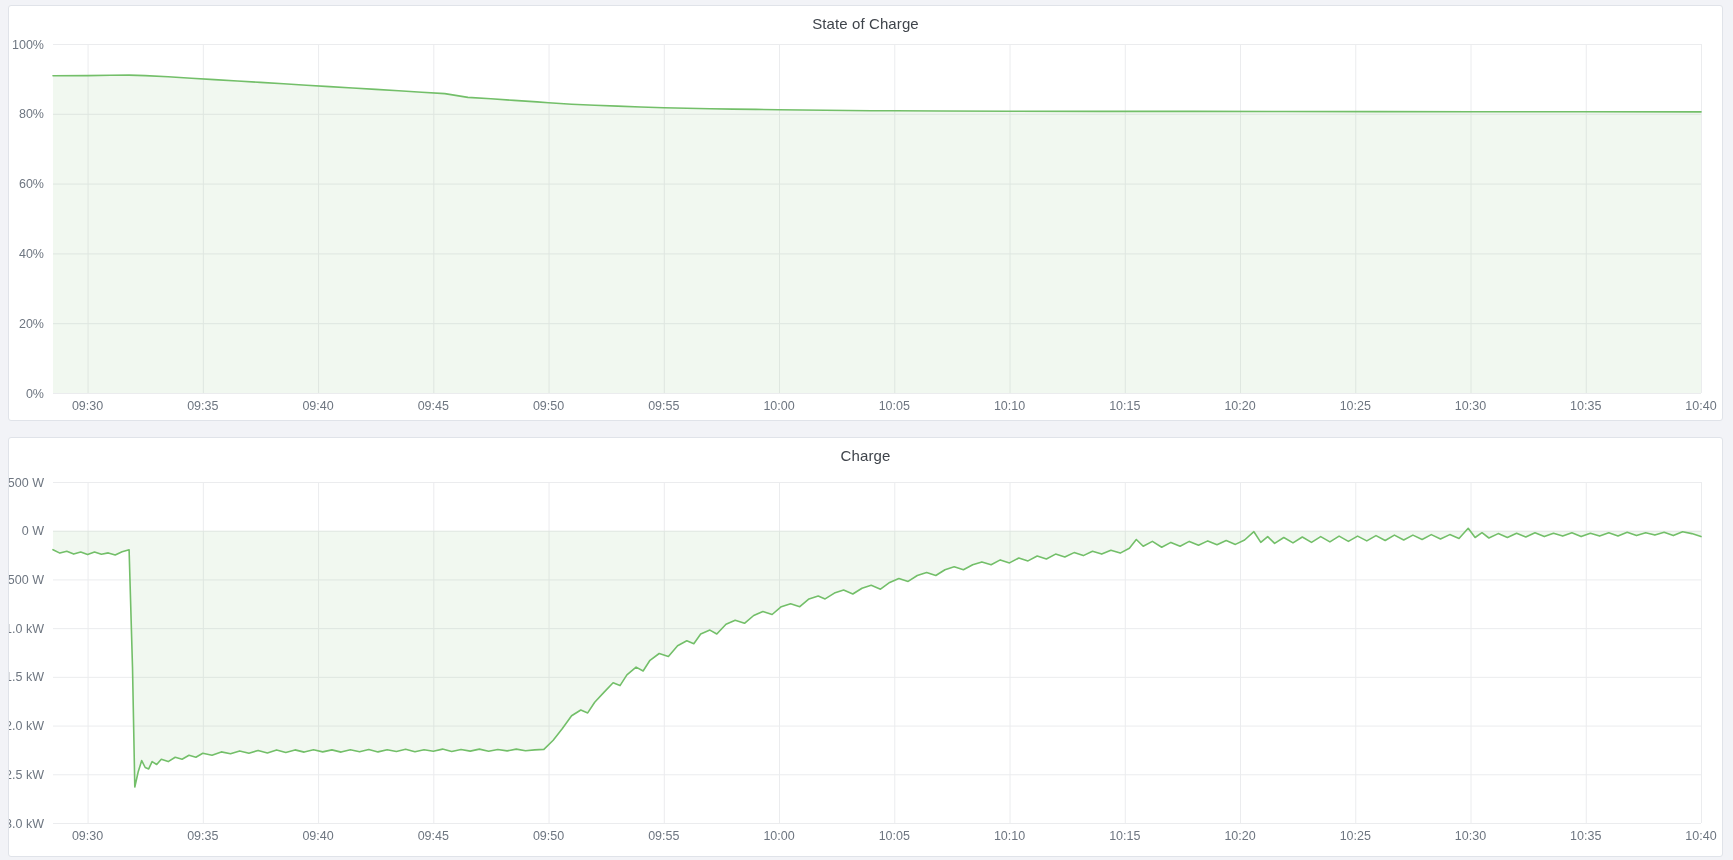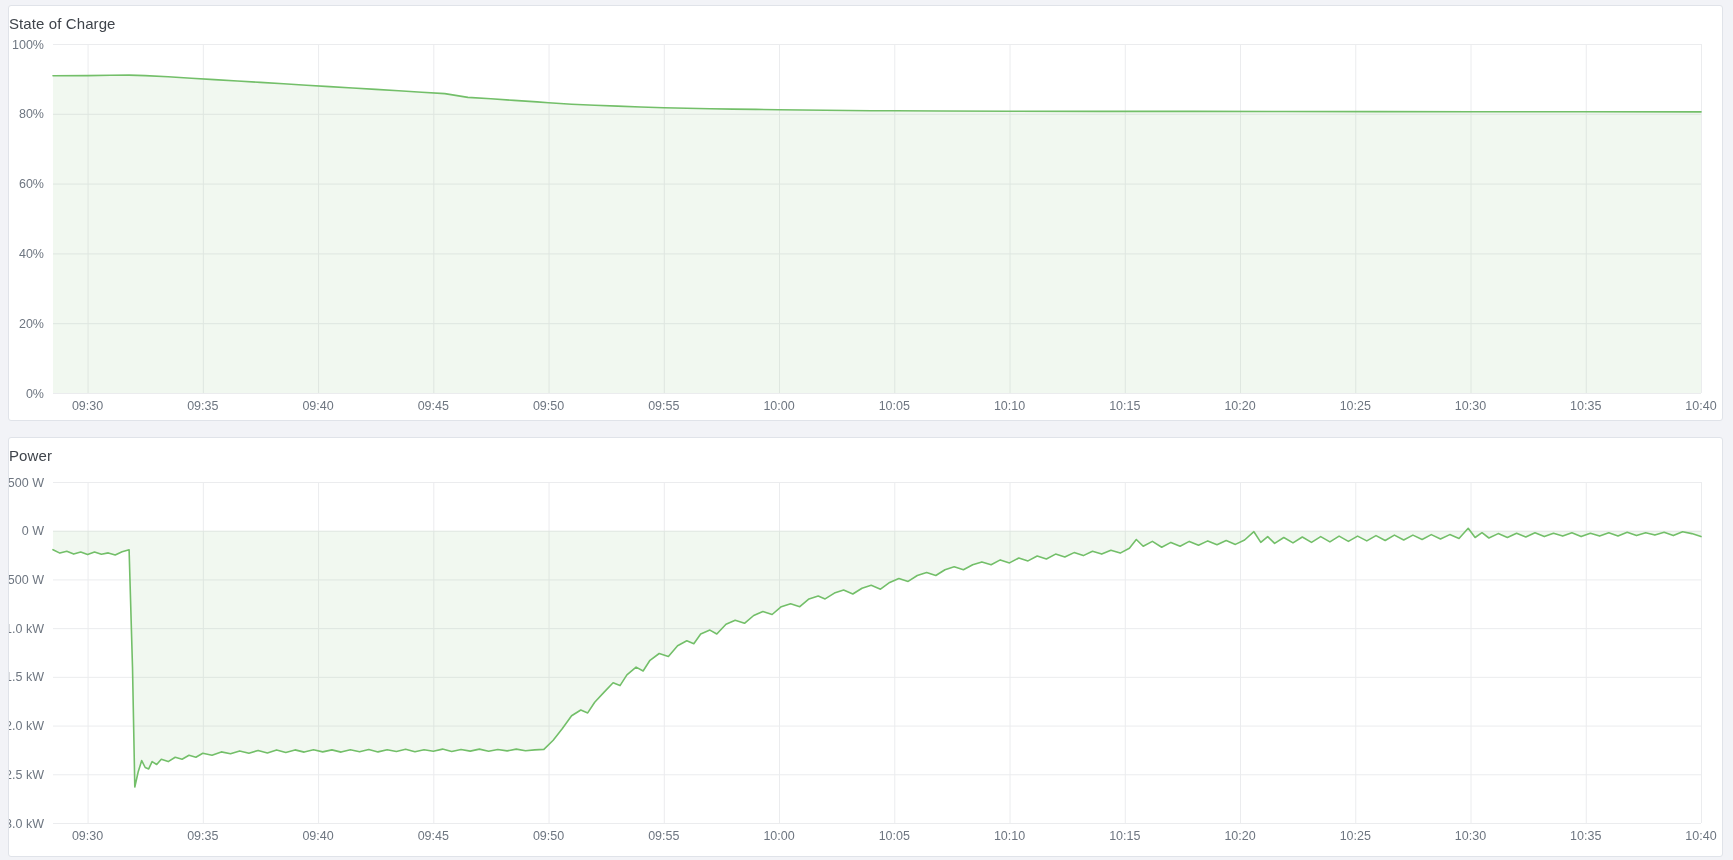--- a/index.html
+++ b/index.html
@@ -15,21 +15,21 @@
     left:8px;
     width:1715px;
     background:#ffffff;
     border:1px solid #e0e3e9;
     border-radius:3px;
     box-sizing:border-box;
   }
   .panel-title{
     position:absolute;
     top:9px;left:0;right:0;
-    text-align:left;
+    text-align:center;
     font-size:15px;
     font-weight:500;
     color:#3f444b;
     letter-spacing:.1px;
     cursor:pointer;
   }
   svg.chart{position:absolute;left:0;top:0;}
   .gridline{stroke:#ebecee;stroke-width:1;}
   .tick-label{font-family:"Liberation Sans",sans-serif;font-size:12.5px;fill:#6e7681;}
   .series-line{fill:none;stroke-linejoin:round;stroke-linecap:round;}
@@ -143,14 +143,14 @@
         <text class="tick-label" x="885.2867132867134" y="402" text-anchor="middle">10:05</text>
         <text class="tick-label" x="1000.5314685314685" y="402" text-anchor="middle">10:10</text>
         <text class="tick-label" x="1115.7762237762238" y="402" text-anchor="middle">10:15</text>
         <text class="tick-label" x="1231.020979020979" y="402" text-anchor="middle">10:20</text>
         <text class="tick-label" x="1346.2657342657342" y="402" text-anchor="middle">10:25</text>
         <text class="tick-label" x="1461.5104895104894" y="402" text-anchor="middle">10:30</text>
         <text class="tick-label" x="1576.7552447552448" y="402" text-anchor="middle">10:35</text>
         <text class="tick-label" x="1692" y="402" text-anchor="middle">10:40</text>
       </g>
     </svg>
-  <div class="panel-title">Power</div>
+  <div class="panel-title">Charge</div>
 </section>
 
 </body></html>

